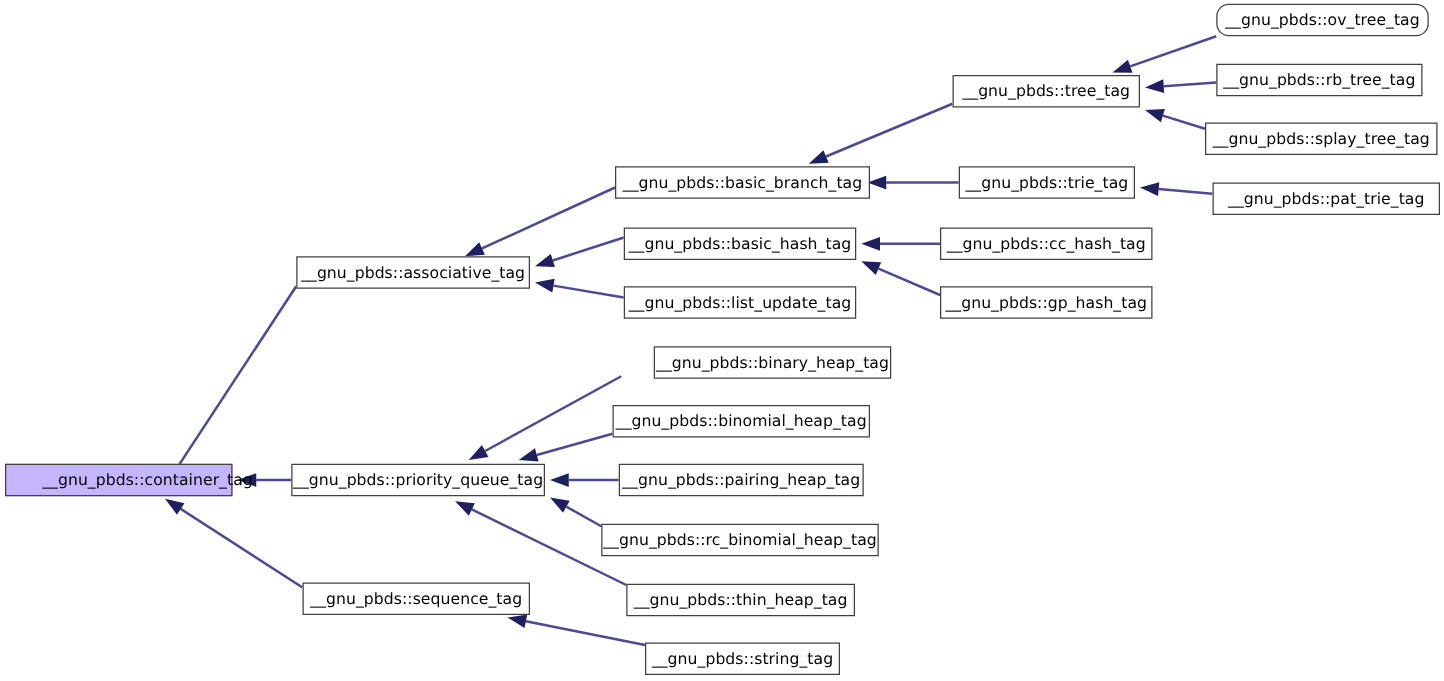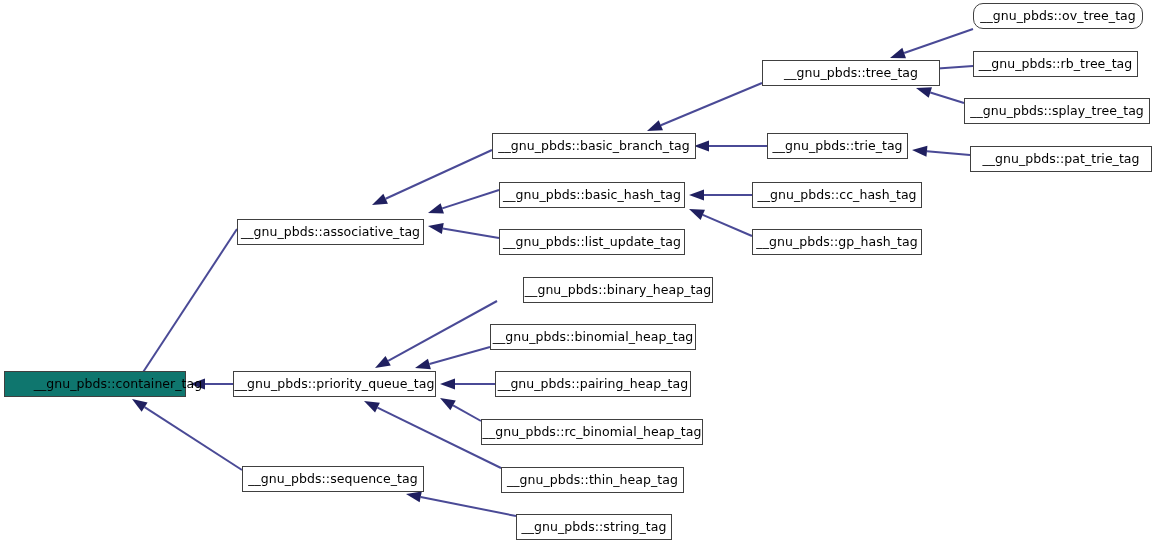--- a/index.html
+++ b/index.html
@@ -32,21 +32,21 @@
     color: #000000;
     font-size: 12.5px;
     line-height: 1;
     display: flex;
     align-items: center;
     justify-content: center;
     white-space: nowrap;
     letter-spacing: 0.05px;
   }
   .node-box.highlight {
-    background: #0f766e;
+    background: #c4b5fd;
     border-color: #404040;
     padding-left: 46px;
   }
   .node-label {
     pointer-events: none;
   }
 </style>
 </head>
 <body>
 
@@ -130,39 +130,39 @@
       </g>
       <g>
         <line x1="516" y1="516" x2="420.7087101353638" y2="496.94174202707273" stroke="#4a4a96" stroke-width="2" shape-rendering="geometricPrecision"></line>
         <polygon points="406,494 421.7873488786238,491.5485483107727 419.6300713921038,502.3349357433728" fill="#202060"></polygon>
       </g>
     </svg>
   <div id="node-layer">
       <div class="node-box highlight" style="left: 4px; top: 371px; width: 182px; height: 26px;">
         <span class="node-label">__gnu_pbds::container_tag</span>
       </div>
-      <div class="node-box" style="left: 237px; top: 205px; width: 187px; height: 26px; margin-top: 14px;">
+      <div class="node-box" style="left: 237px; top: 205px; width: 187px; height: 26px;">
         <span class="node-label">__gnu_pbds::associative_tag</span>
       </div>
       <div class="node-box" style="left: 233px; top: 371px; width: 203px; height: 26px;">
         <span class="node-label">__gnu_pbds::priority_queue_tag</span>
       </div>
       <div class="node-box" style="left: 242px; top: 466px; width: 182px; height: 26px; text-align: center;">
         <span class="node-label">__gnu_pbds::sequence_tag</span>
       </div>
       <div class="node-box" style="left: 492px; top: 133px; width: 204px; height: 26px;">
         <span class="node-label">__gnu_pbds::basic_branch_tag</span>
       </div>
       <div class="node-box" style="left: 499px; top: 182px; width: 186px; height: 26px;">
         <span class="node-label">__gnu_pbds::basic_hash_tag</span>
       </div>
       <div class="node-box" style="left: 499px; top: 229px; width: 186px; height: 26px;">
         <span class="node-label">__gnu_pbds::list_update_tag</span>
       </div>
-      <div class="node-box" style="left: 762px; top: 60px; width: 178px; height: 26px;">
+      <div class="node-box" style="left: 762px; top: 60px; width: 150px; height: 26px;">
         <span class="node-label">__gnu_pbds::tree_tag</span>
       </div>
       <div class="node-box" style="left: 767px; top: 133px; width: 141px; height: 26px; align-items: center;">
         <span class="node-label">__gnu_pbds::trie_tag</span>
       </div>
       <div class="node-box" style="left: 752px; top: 182px; width: 170px; height: 26px;">
         <span class="node-label">__gnu_pbds::cc_hash_tag</span>
       </div>
       <div class="node-box" style="left: 752px; top: 229px; width: 170px; height: 26px;">
         <span class="node-label">__gnu_pbds::gp_hash_tag</span>

